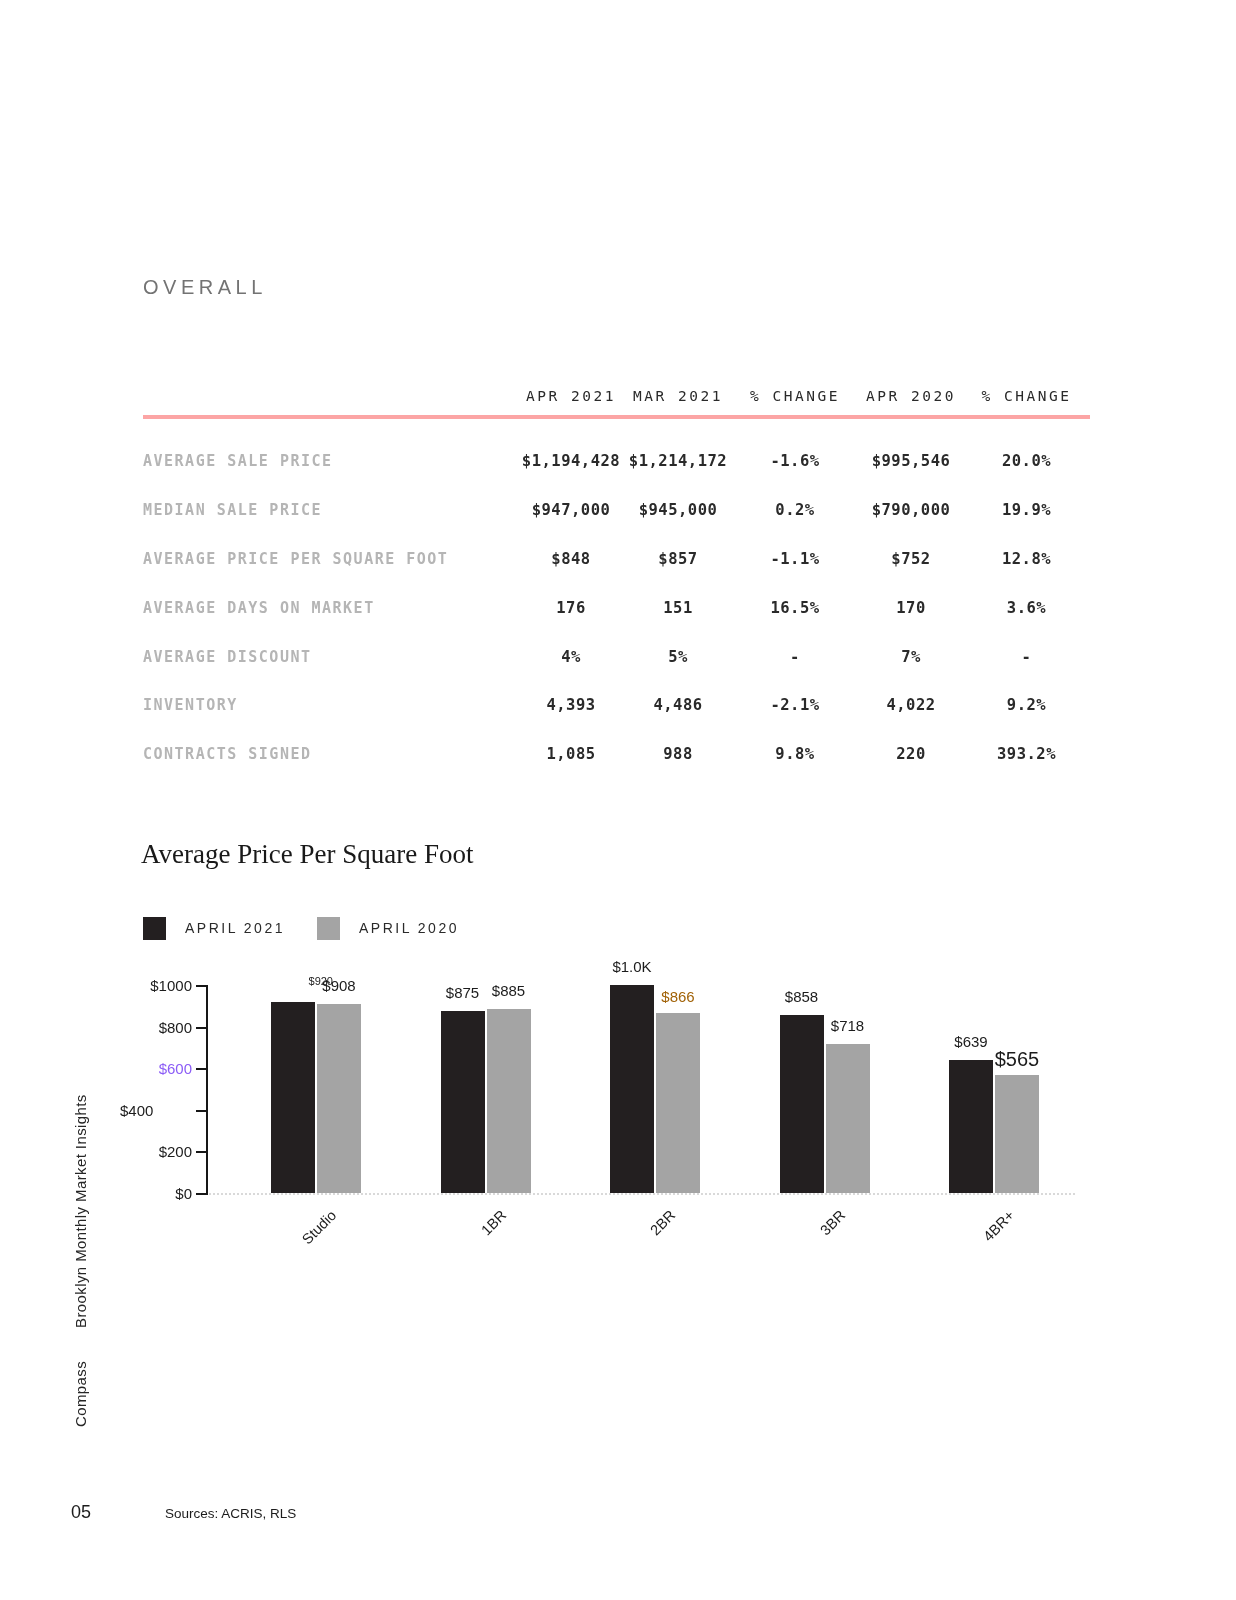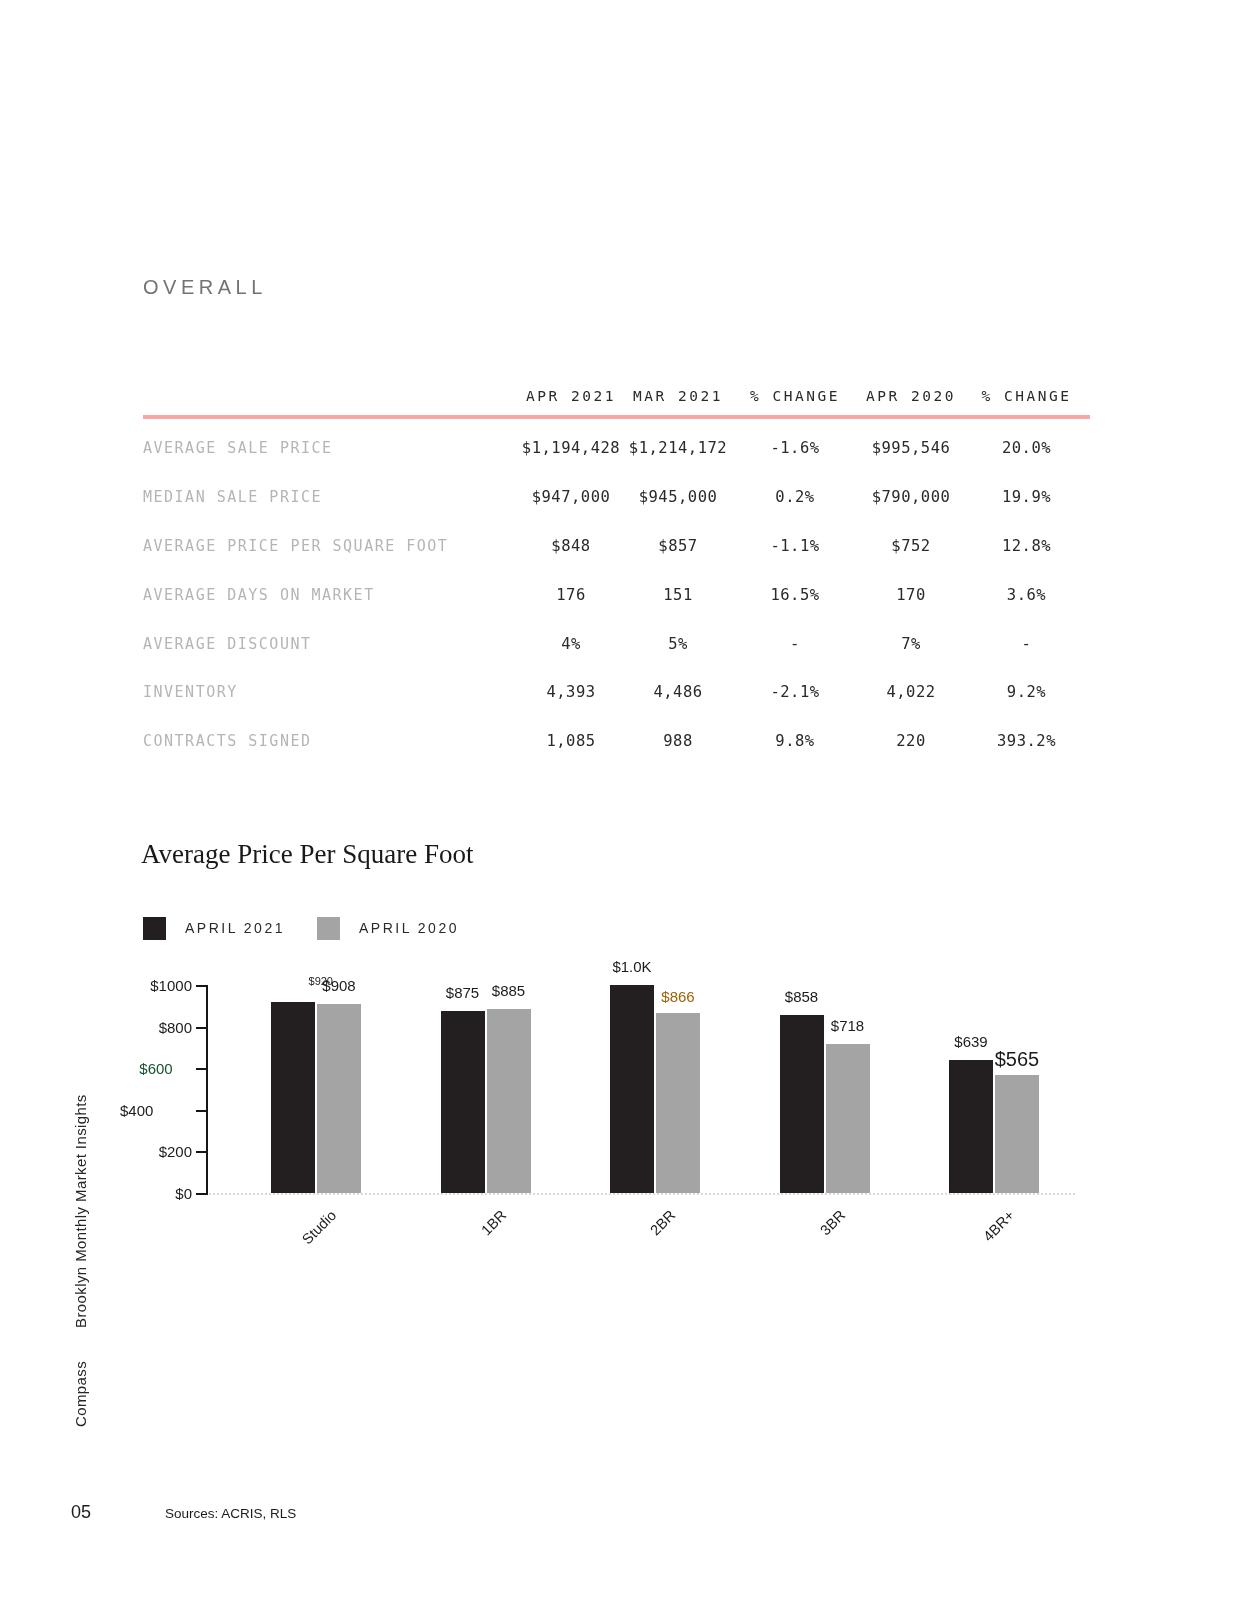--- a/index.html
+++ b/index.html
@@ -11,21 +11,21 @@
   .doc-title{left:141px;top:136px;font-family:"Liberation Serif","DejaVu Serif",serif;
              font-weight:400;font-size:40px;line-height:49px;color:#191919;letter-spacing:0.3px;}
   .section-label{left:143px;top:276px;font-size:20px;letter-spacing:4.5px;color:#737373;}
 
   
   .table{left:143px;top:386px;width:947px;font-family:"DejaVu Sans Mono","Liberation Mono",monospace;}
   .grid-row{display:grid;grid-template-columns:374px 108px 106px 128px 104px 1fr;}
   .thead{padding:2px 0 11px 0;border-bottom:4px solid #fca5a5;}
   .th{font-size:14.5px;letter-spacing:2.5px;color:#2a2a2a;text-align:center;white-space:nowrap;}
   .th.label-col{text-align:left;}
-  .tbody{padding-top:5px;}
+  .tbody{padding-top:18px;font-weight:bold;}
   .tr{height:48.8px;align-items:center;}
   .td{font-size:15.5px;color:#2a2a2a;text-align:center;letter-spacing:0.5px;white-space:nowrap;}
   .td.label{font-size:15px;color:#b5b5b5;text-align:left;letter-spacing:1.5px;}
 
   
   .chart-title{left:141px;top:839px;font-family:"Liberation Serif","DejaVu Serif",serif;
                font-weight:400;font-size:27px;color:#191919;}
   .legend{left:143px;top:917px;display:flex;column-gap:32px;}
   .legend-item{display:flex;align-items:center;column-gap:19px;}
   .legend-swatch{width:23px;height:23px;background:#231f20;}
@@ -134,21 +134,21 @@
     </div>
   </div>
 
   <div id="chart-layer">
       <div style="position: absolute; left: 206px; top: 985px; width: 2px; height: 210px; background: rgb(22, 22, 22);"></div>
       <div style="position: absolute; left: 196px; top: 985px; width: 10px; height: 2px; background: rgb(22, 22, 22);"></div>
       <div style="position: absolute; left: 120px; top: 977px; width: 72px; text-align: right; font-size: 15px; color: rgb(28, 28, 28);">$1000</div>
       <div style="position: absolute; left: 196px; top: 1027px; width: 10px; height: 2px; background: rgb(22, 22, 22);"></div>
       <div style="position: absolute; left: 120px; top: 1019px; width: 72px; text-align: right; font-size: 15px; color: rgb(28, 28, 28);">$800</div>
       <div style="position: absolute; left: 196px; top: 1068px; width: 10px; height: 2px; background: rgb(22, 22, 22);"></div>
-      <div style="position: absolute; left: 120px; top: 1060px; width: 72px; text-align: center; font-size: 15px; color: #14532d;">$600</div>
+      <div style="position: absolute; left: 120px; top: 1060px; width: 72px; text-align: right; font-size: 15px; color: #8b5cf6;">$600</div>
       <div style="position: absolute; left: 196px; top: 1110px; width: 10px; height: 2px; background: rgb(22, 22, 22);"></div>
       <div style="position: absolute; left: 120px; top: 1102px; width: 72px; font-size: 15px; color: rgb(28, 28, 28);">$400</div>
       <div style="position: absolute; left: 196px; top: 1151px; width: 10px; height: 2px; background: rgb(22, 22, 22);"></div>
       <div style="position: absolute; left: 120px; top: 1143px; width: 72px; text-align: right; font-size: 15px; color: rgb(28, 28, 28);">$200</div>
       <div style="position: absolute; left: 196px; top: 1193px; width: 10px; height: 2px; background: rgb(22, 22, 22);"></div>
       <div style="position: absolute; left: 120px; top: 1185px; width: 72px; text-align: right; font-size: 15px; color: rgb(28, 28, 28);">$0</div>
       <div style="position: absolute; left: 209px; top: 1193px; width: 866px; height: 0px; border-top: 2px dotted rgb(217, 217, 217);"></div>
       <div style="position: absolute; left: 271px; top: 1002px; width: 44px; height: 191px; background: rgb(35, 31, 32);"></div>
       <div style="position: absolute; left: 253px; top: 975px; width: 80px; text-align: right; font-size: 11px; color: rgb(28, 28, 28);">$920</div>
       <div style="position: absolute; left: 317px; top: 1004px; width: 44px; height: 189px; background: rgb(164, 164, 164);"></div>

